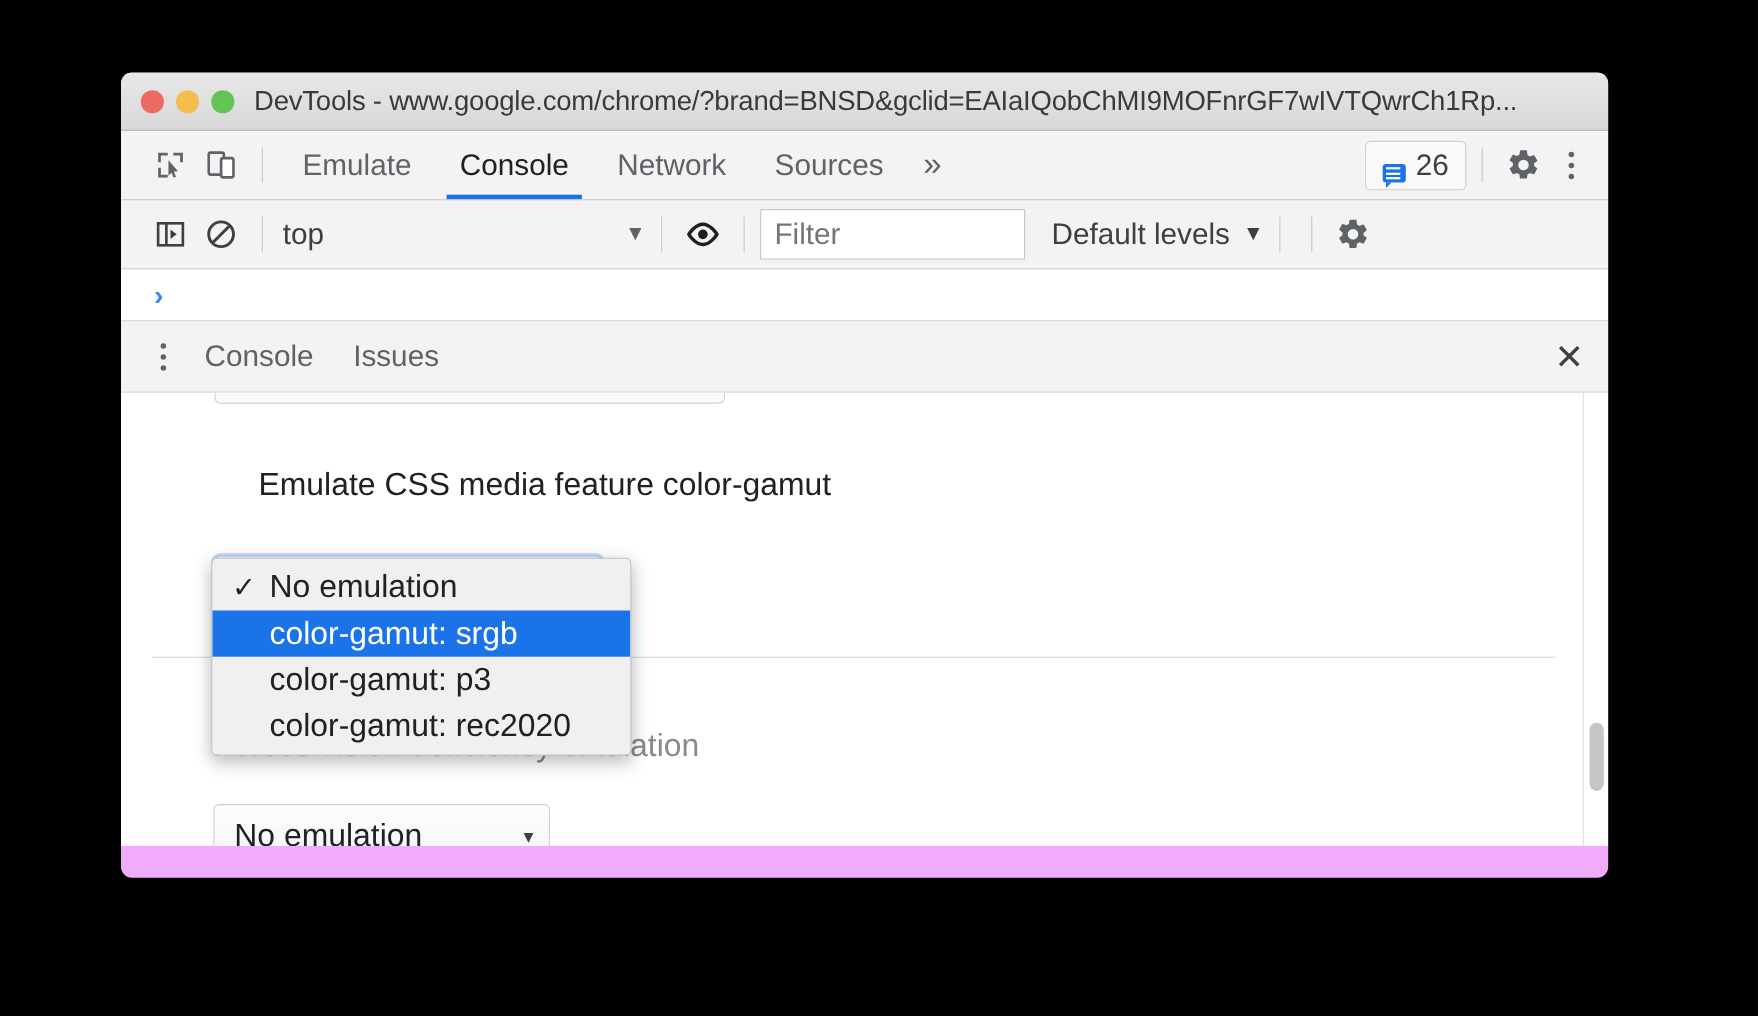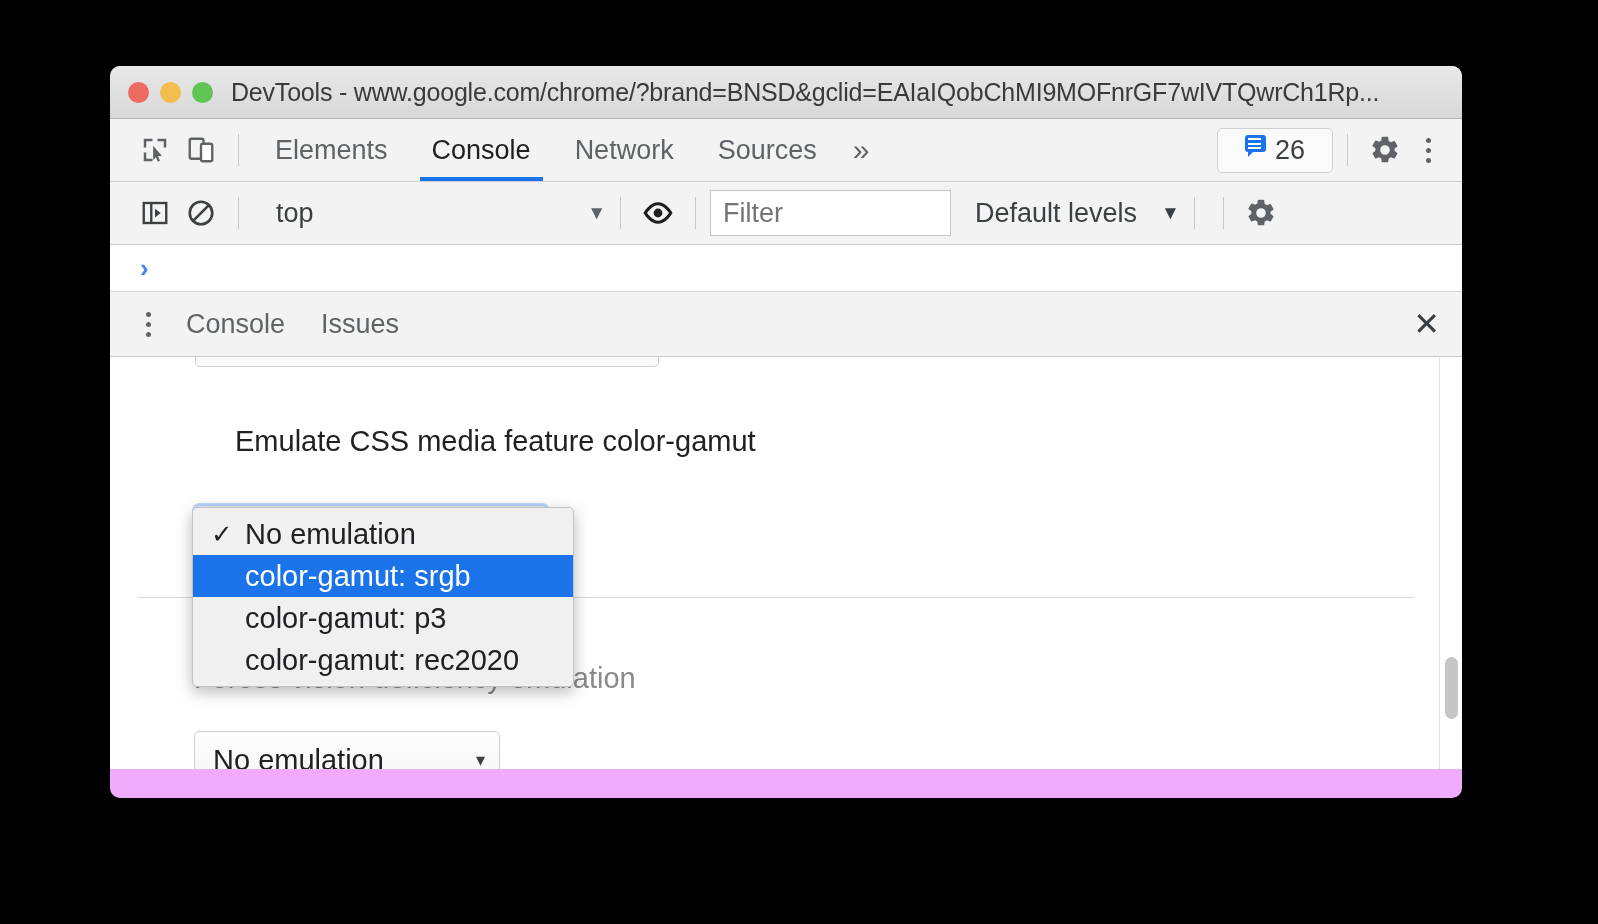--- a/index.html
+++ b/index.html
@@ -81,25 +81,25 @@
     left: 10px; right: 10px; bottom: 0;
     height: 4px; background: #1a73e8;
   }
   .chev-more {
     font-size: 30px; color: #5f6368;
     padding: 0 14px; cursor: pointer;
     line-height: 1;
   }
   #tb-right { margin-left: auto; display: flex; align-items: center; }
   .issues-chip {
-    display: flex; align-items: flex-start; gap: 9px;
+    display: flex; align-items: flex-end; gap: 9px;
     border: 1px solid #d0d0d0;
     border-radius: 5px;
     background: #fafafa;
-    padding: 6px 27px;
+    padding: 6px 15px;
     font-size: 27px;
     color: #3c4043;
     cursor: pointer;
   }
   .msg-glyph {
     width: 21px; height: 17px;
     background: #1a73e8;
     border-radius: 3px;
     position: relative;
     flex: none;
@@ -133,35 +133,34 @@
     border-bottom: 1px solid #cdcdcd;
     display: flex; align-items: center;
     padding: 0 14px 0 22px;
   }
   #context-select {
     display: flex; align-items: center;
     min-width: 330px;
     font-size: 27px; color: #3c4043;
     cursor: pointer;
     padding-left: 4px;
-    margin-left: 19px;
   }
   #context-select .caret { margin-left: auto; font-size: 19px; color: #5f6368; }
   .filter-box {
     width: 215px; height: 44px;
     background: #fff;
     border: 1px solid #c4c4c4;
     display: flex; align-items: center;
     padding: 0 12px;
     font-size: 27px;
     color: #757575;
     cursor: text;
   }
   .levels {
-    display: flex; align-items: center; gap: 24px;
+    display: flex; align-items: center; gap: 12px;
     font-size: 27px; color: #3c4043;
     margin-left: 24px; cursor: pointer;
     white-space: nowrap;
   }
   .levels .caret { font-size: 19px; color: #3c4043; }
 
   
   #console-body {
     height: 46px;
     background: #fff;
@@ -351,21 +350,21 @@
       <svg width="30" height="30" viewBox="0 0 24 24">
         <rect x="3" y="3" width="11" height="16" rx="1.5" fill="none" stroke="#5f6368" stroke-width="1.9"></rect>
         <rect x="12" y="7" width="9" height="14" rx="1.5" fill="#fff" stroke="#5f6368" stroke-width="1.9"></rect>
       </svg>
     </div>
 
     <div class="vsep"></div>
 
     <div id="panel-tabs">
       <div class="panel-tab">
-        <span>Elements</span>
+        <span>Emulate</span>
       </div>
       <div class="panel-tab active">
         <span>Console</span>
       </div>
       <div class="panel-tab">
         <span>Network</span>
       </div>
       <div class="panel-tab">
         <span>Sources</span>
       </div>

